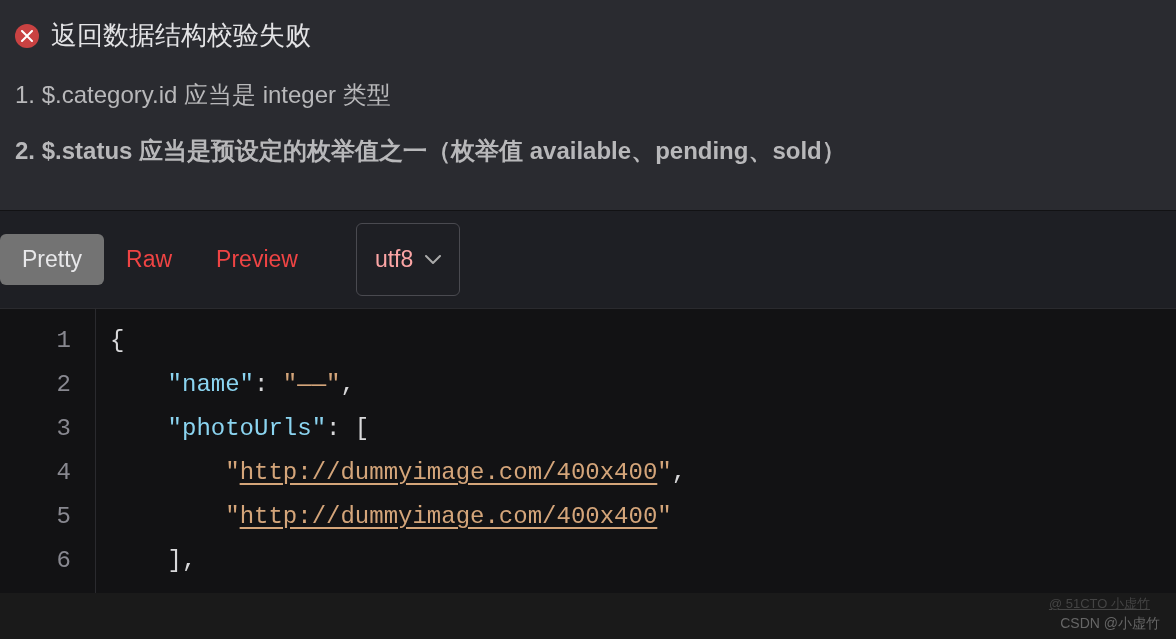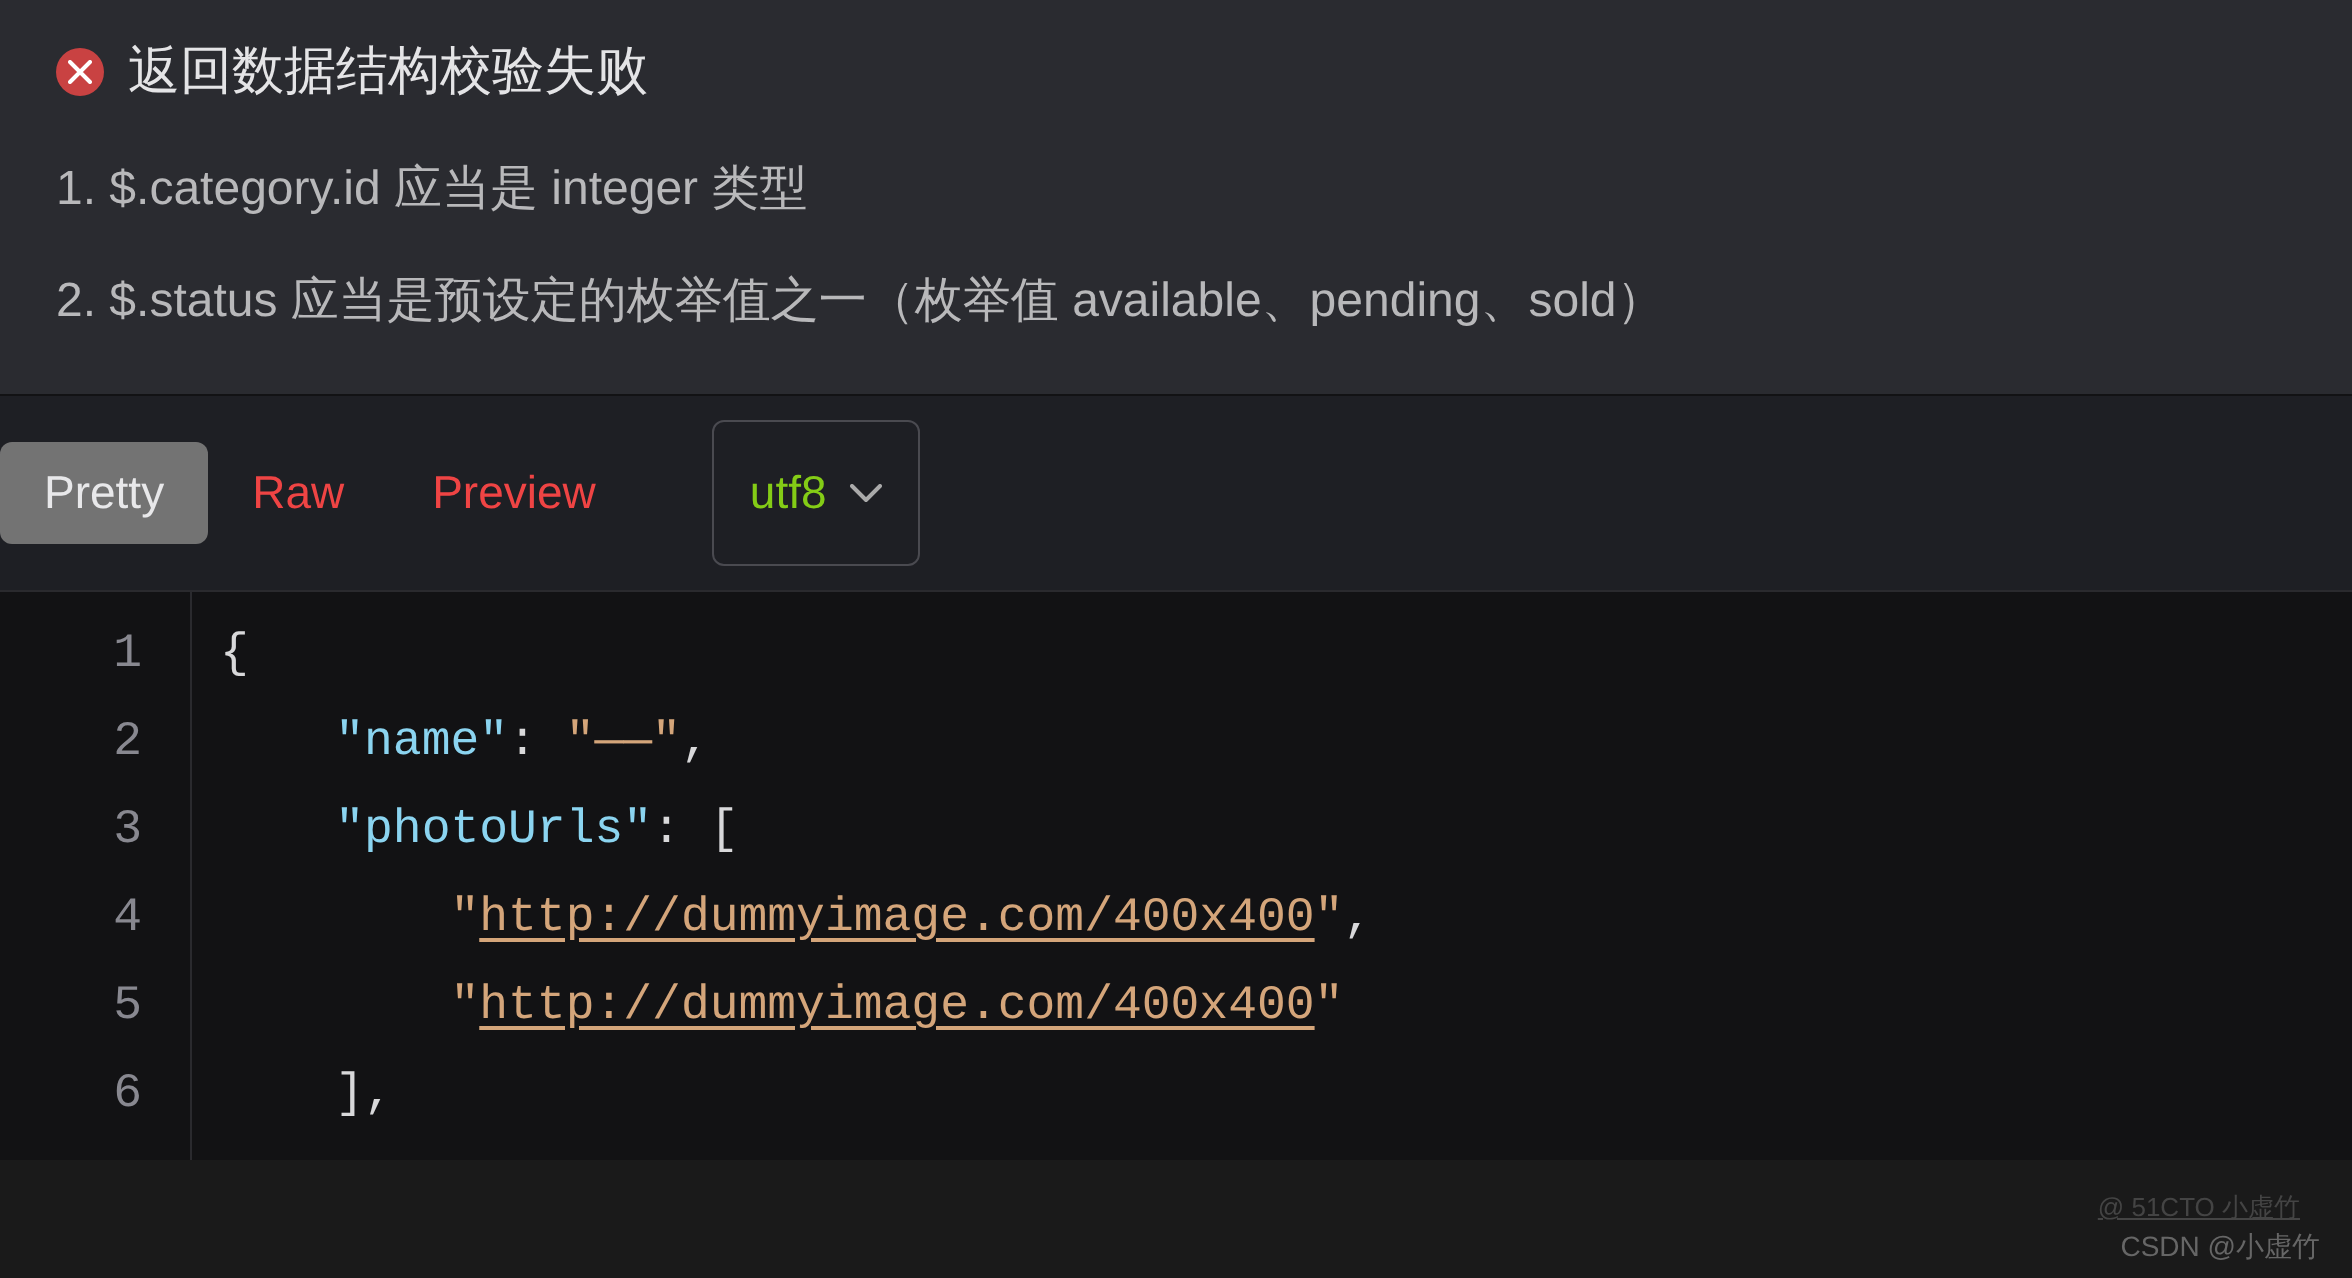--- a/index.html
+++ b/index.html
@@ -10,21 +10,21 @@
     body {
       background: #1a1a1a;
       font-family: -apple-system, "PingFang SC", "Microsoft YaHei", sans-serif;
       color: #d0d0d0;
       width: 1176px;
       height: 639px;
       overflow: hidden;
     }
     .error-panel {
       background: #2a2b30;
-      padding: 18px 20px 24px 28px;
+      padding: 18px 20px 24px 15px;
     }
     .error-header {
       display: flex;
       align-items: center;
       gap: 12px;
       margin-bottom: 24px;
     }
     .error-icon {
       width: 24px;
       height: 24px;
@@ -48,21 +48,22 @@
       list-style: none;
       padding-left: 0;
     }
     .error-list li {
       font-size: 24px;
       color: #b8b8ba;
       line-height: 1.5;
       margin-bottom: 20px;
     }
     .error-list li:last-child {
-      margin-bottom: 4px;
+      margin-bottom: 17px;
+      font-weight: bold;
     }
     .toolbar {
       background: #1e1f24;
       display: flex;
       align-items: center;
       gap: 0;
       padding: 12px 0 12px 0;
       border-top: 1px solid #121214;
     }
     .tab-group {
@@ -82,21 +83,21 @@
     }
     .encoding-select {
       margin-left: 36px;
       display: flex;
       align-items: center;
       gap: 12px;
       padding: 22px 18px;
       border: 1px solid #4a4a50;
       border-radius: 6px;
       font-size: 23px;
-      color: #84cc16;
+      color: #fca5a5;
       cursor: pointer;
     }
     .chevron-down {
       width: 16px;
       height: 10px;
     }
     .code-area {
       background: #121214;
       border-top: 1px solid #2a2a2e;
       font-family: "SF Mono", Menlo, Consolas, "Courier New", monospace;

